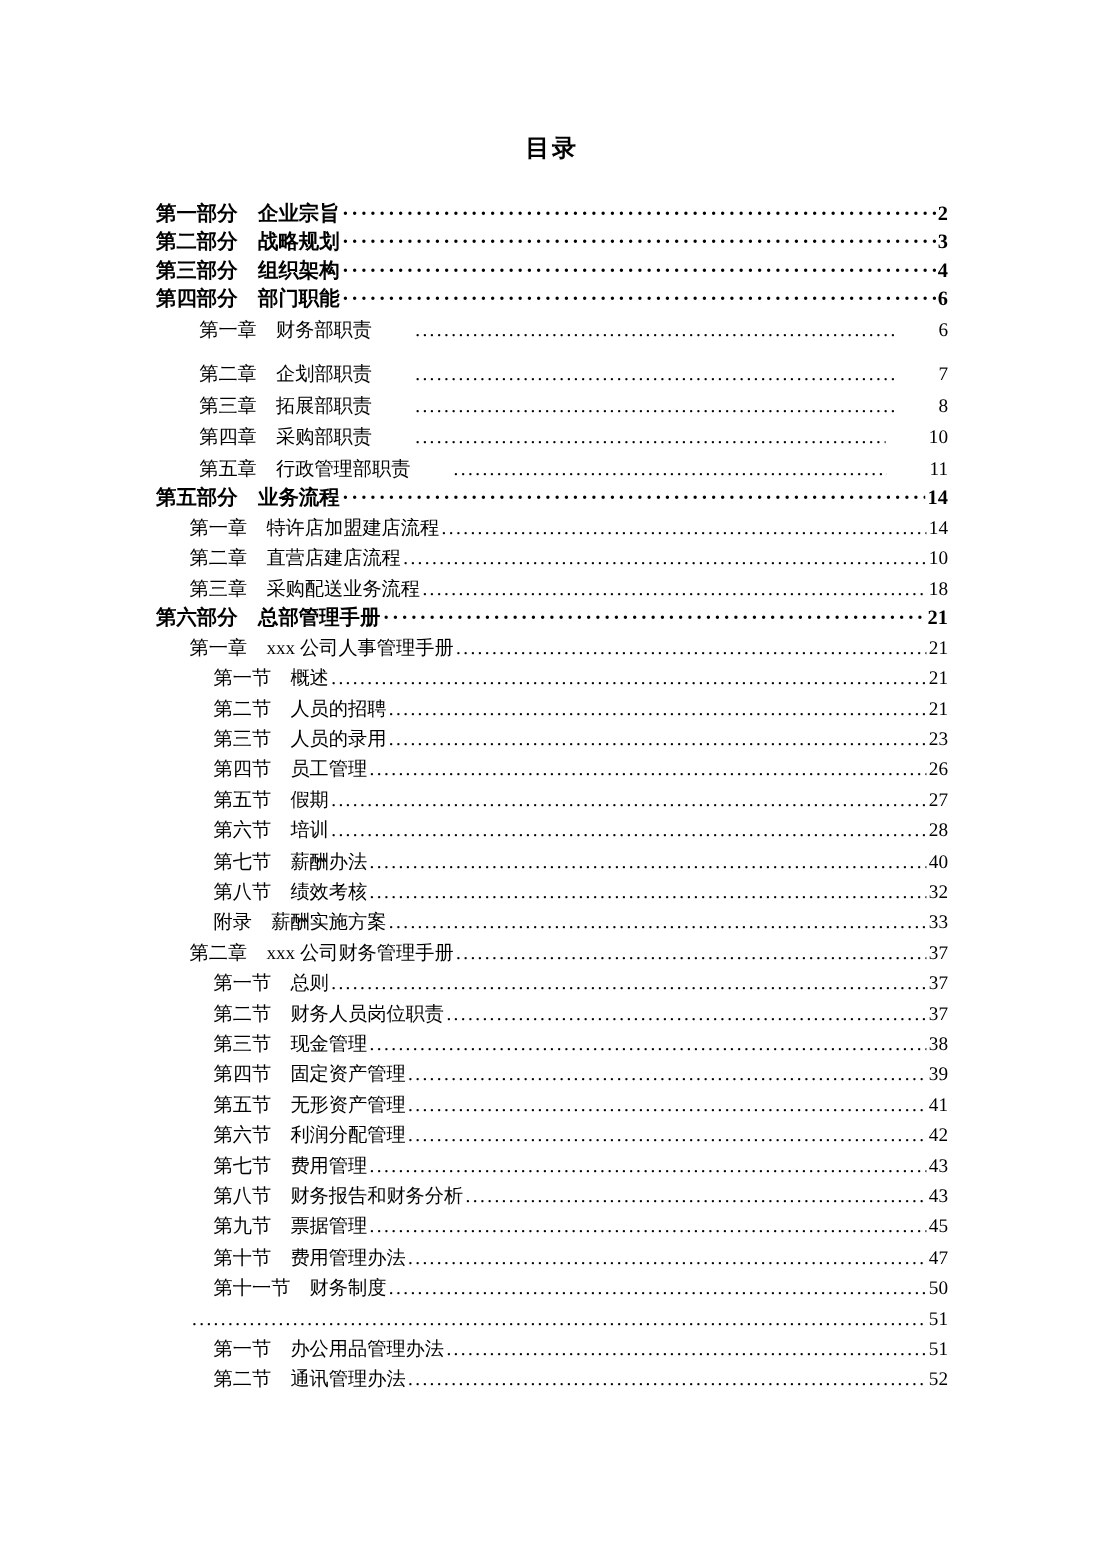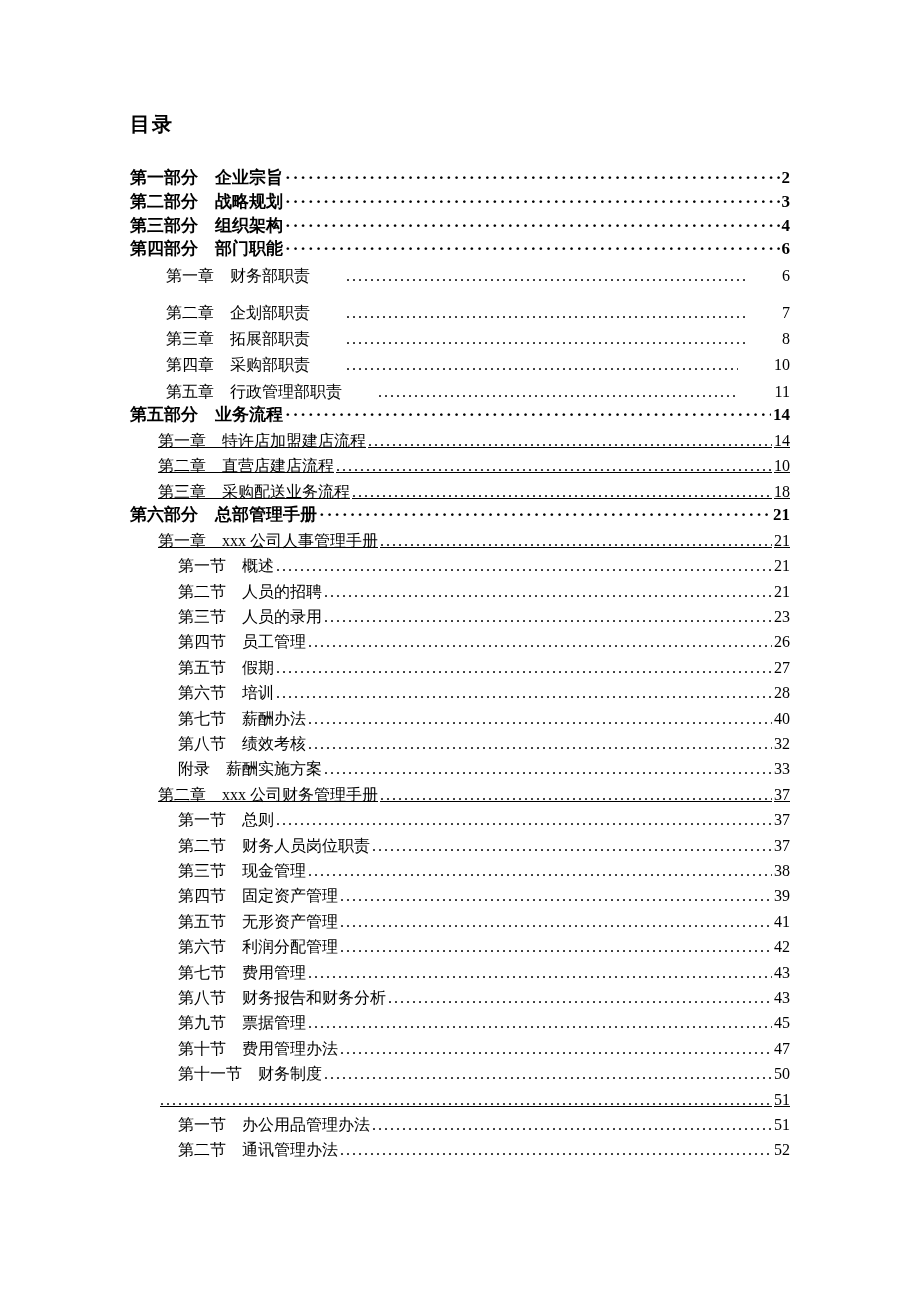--- a/index.html
+++ b/index.html
@@ -12,20 +12,21 @@
   .page {
     width: 920px;
     height: 1302px;
     margin: 0 auto;
     box-sizing: border-box;
     padding: 110px 130px 80px 130px;
     font-size: 16px;
     line-height: 1.4;
   }
   .title {
+    text-align: center;
     font-size: 20px;
     font-weight: bold;
     margin-bottom: 28px;
     letter-spacing: 2px;
   }
   .toc-row {
     display: flex;
     align-items: baseline;
     white-space: nowrap;
   }
@@ -45,21 +46,21 @@
     content: "································································································································";
     letter-spacing: 2px;
     font-weight: bold;
   }
   .toc-page {
     flex: 0 0 auto;
   }
   .bold { font-weight: bold; }
   .lvl1 { font-size: 17px; margin-top: 0; }
   .lvl1b { margin-left: 36px; margin-top: 4px; gap: 34px; }
-  .lvl2 { margin-left: 28px; margin-top: 3px; text-decoration: underline; }
+  .lvl2 { margin-left: 28px; margin-top: 3px; }
   .lvl3 { margin-left: 48px; margin-top: 3px; justify-content: center; }
   .gap-small { height: 10px; }
 </style>
 </head>
 <body>
 
 <div class="page">
   <div class="title">目录</div>
   <div id="toc-container">
       <div class="toc-row lvl1 bold">

